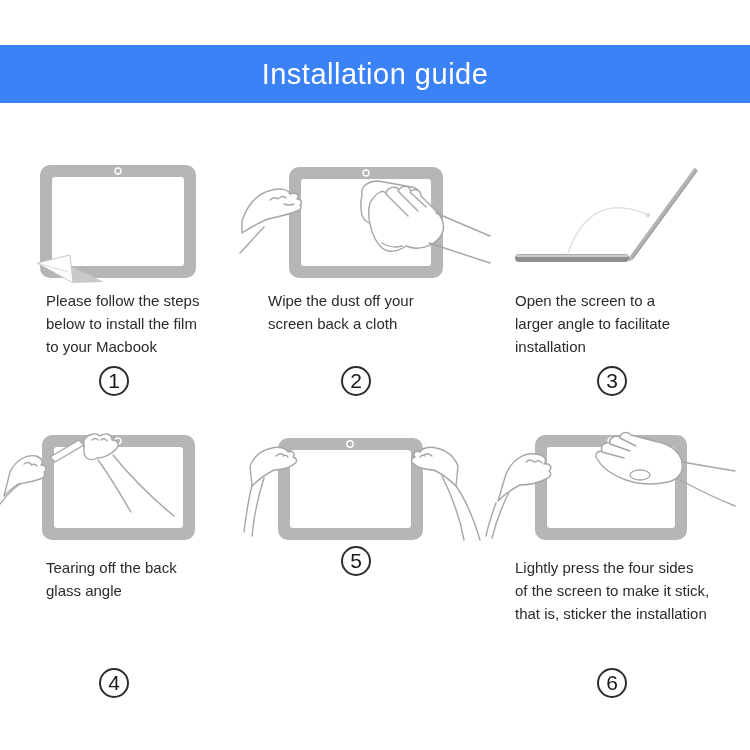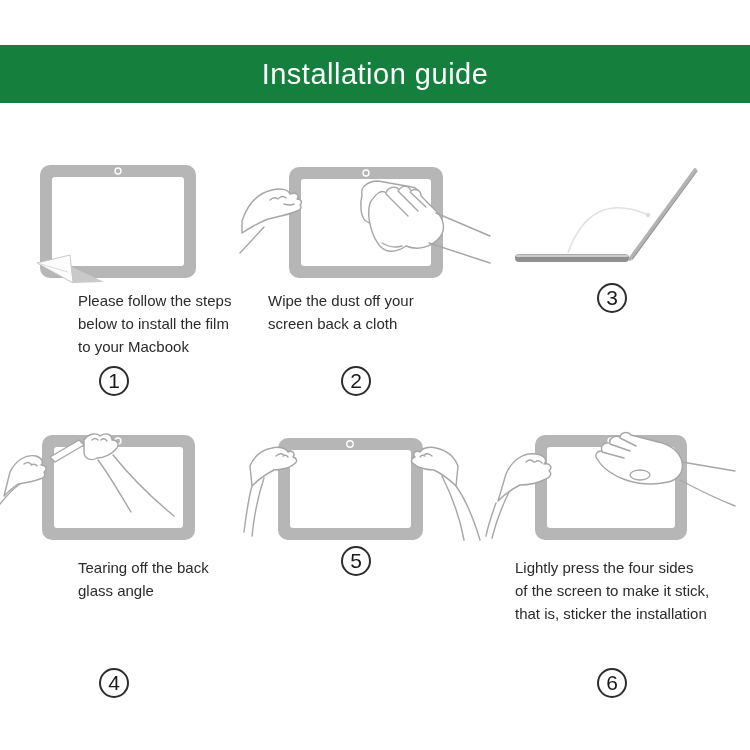--- a/index.html
+++ b/index.html
@@ -3,42 +3,42 @@
 <meta charset="utf-8">
 <style>
   * { margin: 0; padding: 0; box-sizing: border-box; }
   html, body { background: #ffffff; }
   body {
     width: 750px; height: 750px;
     font-family: "Liberation Sans", sans-serif;
     position: relative; overflow: hidden;
   }
   .banner {
-    margin-top: 45px; height: 58px; background: #15803d;
+    margin-top: 45px; height: 58px; background: #3b82f6;
     display: flex; align-items: center; justify-content: center;
   }
   .banner .title {
     color: #ffffff; font-size: 29px; font-weight: 400; letter-spacing: 0.5px;
   }
   .grid { display: flex; flex-wrap: wrap; width: 750px; }
   .cell { display: flex; flex-direction: column; }
   .cell.c1 { width: 250px; }
   .cell.c2 { width: 240px; }
   .cell.c3 { width: 260px; }
   .illo { position: relative; width: 100%; }
   .row1 .illo { height: 180px; }
   .row2 .illo { height: 150px; }
   .illo svg { position: absolute; left: 0; top: 0; overflow: visible; }
   .caption {
     font-size: 15px; line-height: 23px; color: #2b2b2b;
     white-space: pre; overflow: visible;
   }
   .row1 .caption { margin-top: 6px; height: 77px; }
   .row2 .caption { margin-top: 10px; height: 112px; }
-  .c1 .caption { padding-left: 46px; margin-left: 32px; }
+  .c1 .caption { padding-left: 46px; }
   .c2 .caption { padding-left: 18px; }
   .c3 .caption { padding-left: 25px; }
   .numwrap { display: flex; justify-content: center; height: 30px; }
   .c1 .numwrap { transform: translateX(-11px); }
   .c2 .numwrap { transform: translateX(-14px); }
   .c3 .numwrap { transform: translateX(-8px); }
   .num {
     width: 30px; height: 30px; border: 2px solid #2d2d2d; border-radius: 50%;
     display: flex; align-items: center; justify-content: center;
     font-size: 21px; color: #1a1a1a; background: #fff;
@@ -100,20 +100,23 @@
     <div class="illo">
       <svg width="260" height="180" viewBox="0 0 260 180">
         <path d="M78,150 Q100,88 156,111" stroke="#e2e2e2" stroke-width="1.6" fill="none"></path>
         <circle cx="158" cy="112" r="2.2" fill="#dcdcdc"></circle>
         <line x1="140" y1="156" x2="205" y2="67" stroke="#b3b3b3" stroke-width="3.6" stroke-linecap="round"></line>
         <line x1="142.5" y1="156" x2="207" y2="68" stroke="#8e8e8e" stroke-width="1.1" stroke-linecap="round"></line>
         <rect x="25" y="151" width="114" height="8" rx="4" fill="#8f8f8f"></rect>
         <rect x="26" y="151.5" width="112" height="2.6" rx="1.3" fill="#cccccc"></rect>
       </svg>
     </div>
+    <div class="caption">Open the screen to a
+larger angle to facilitate
+installation</div>
     <div class="numwrap">
         <div class="num">3</div>
       </div>
   </div>
 
   <div class="cell c1 row2">
     <div class="illo">
       <svg width="250" height="150" viewBox="0 0 250 150">
         <rect x="42" y="39" width="153" height="105" rx="10" fill="#b6b6b6"></rect>
         <rect x="54" y="51" width="129" height="81" rx="3" fill="#ffffff"></rect>

